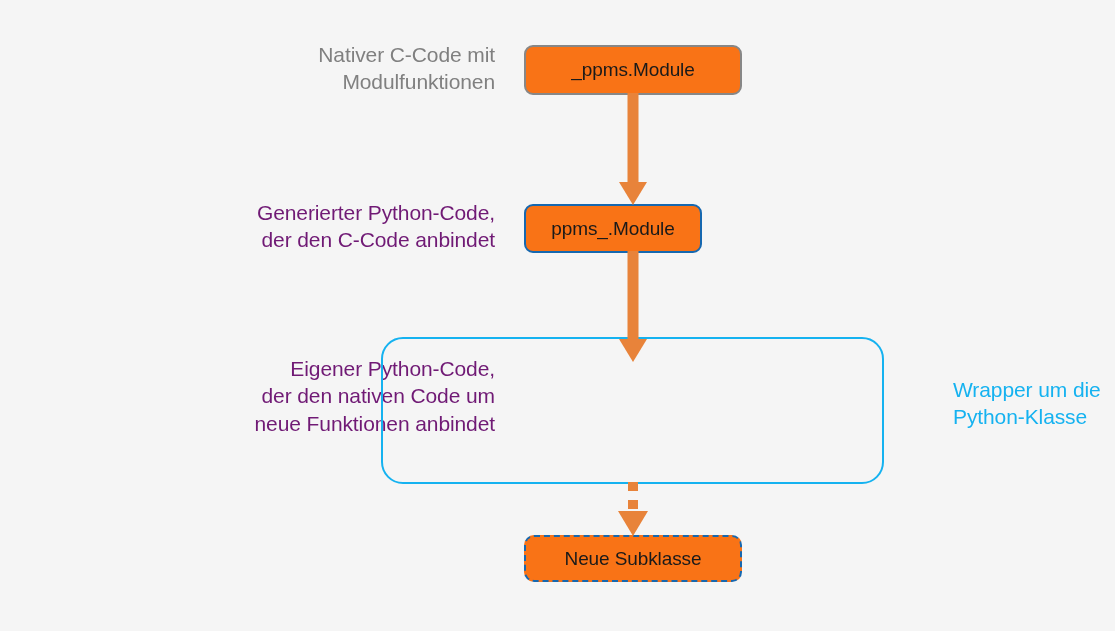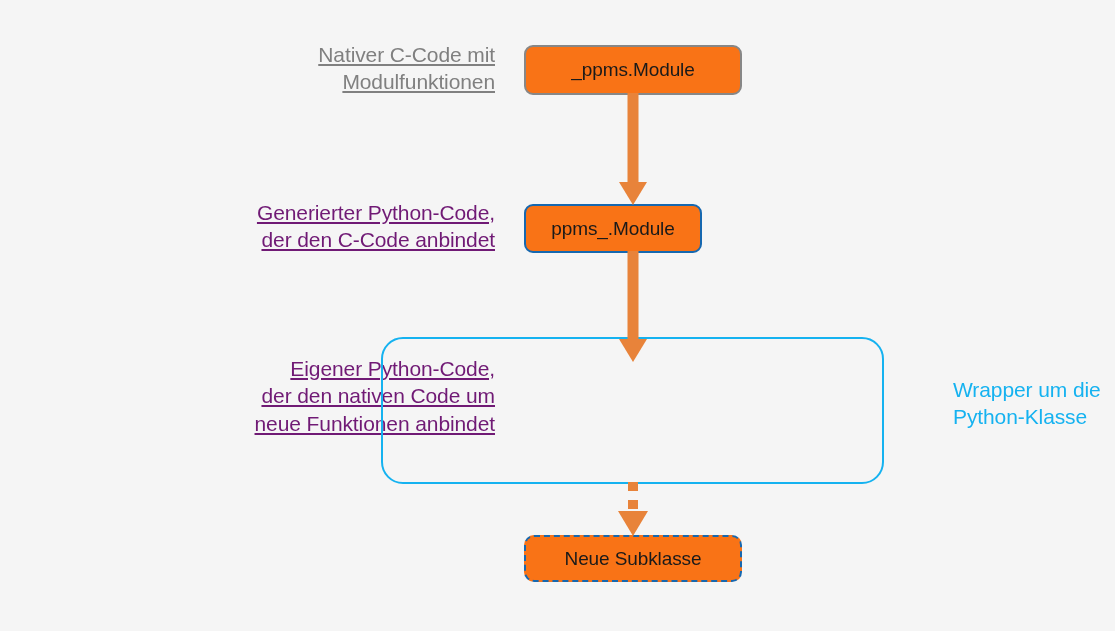--- a/index.html
+++ b/index.html
@@ -24,21 +24,21 @@
     position: absolute;
     font-size: 21px;
     line-height: 1.30;
     font-weight: 400;
     white-space: pre-line;
     letter-spacing: -0.1px;
   }
   .label-gray  { color: #808080; }
   .label-blue  { color: #701a75; }
   .label-cyan  { color: #15b2f0; }
-  .align-right { text-align: right; text-decoration: underline; }
+  .align-right { text-align: right; }
   .align-left  { text-align: left; }
 
   #label-native      { left: 70px;  top: 41px;  width: 425px; }
   #label-generated   { left: 70px;  top: 199px; width: 425px; }
   #label-own         { left: 20px;  top: 355px; width: 475px; }
   #label-subclass    { left: 70px;  top: 527px; width: 425px; }
   #label-wrapper     { left: 905px; top: 376px; width: 200px; margin-left: 48px; }
 
   
   .node {

